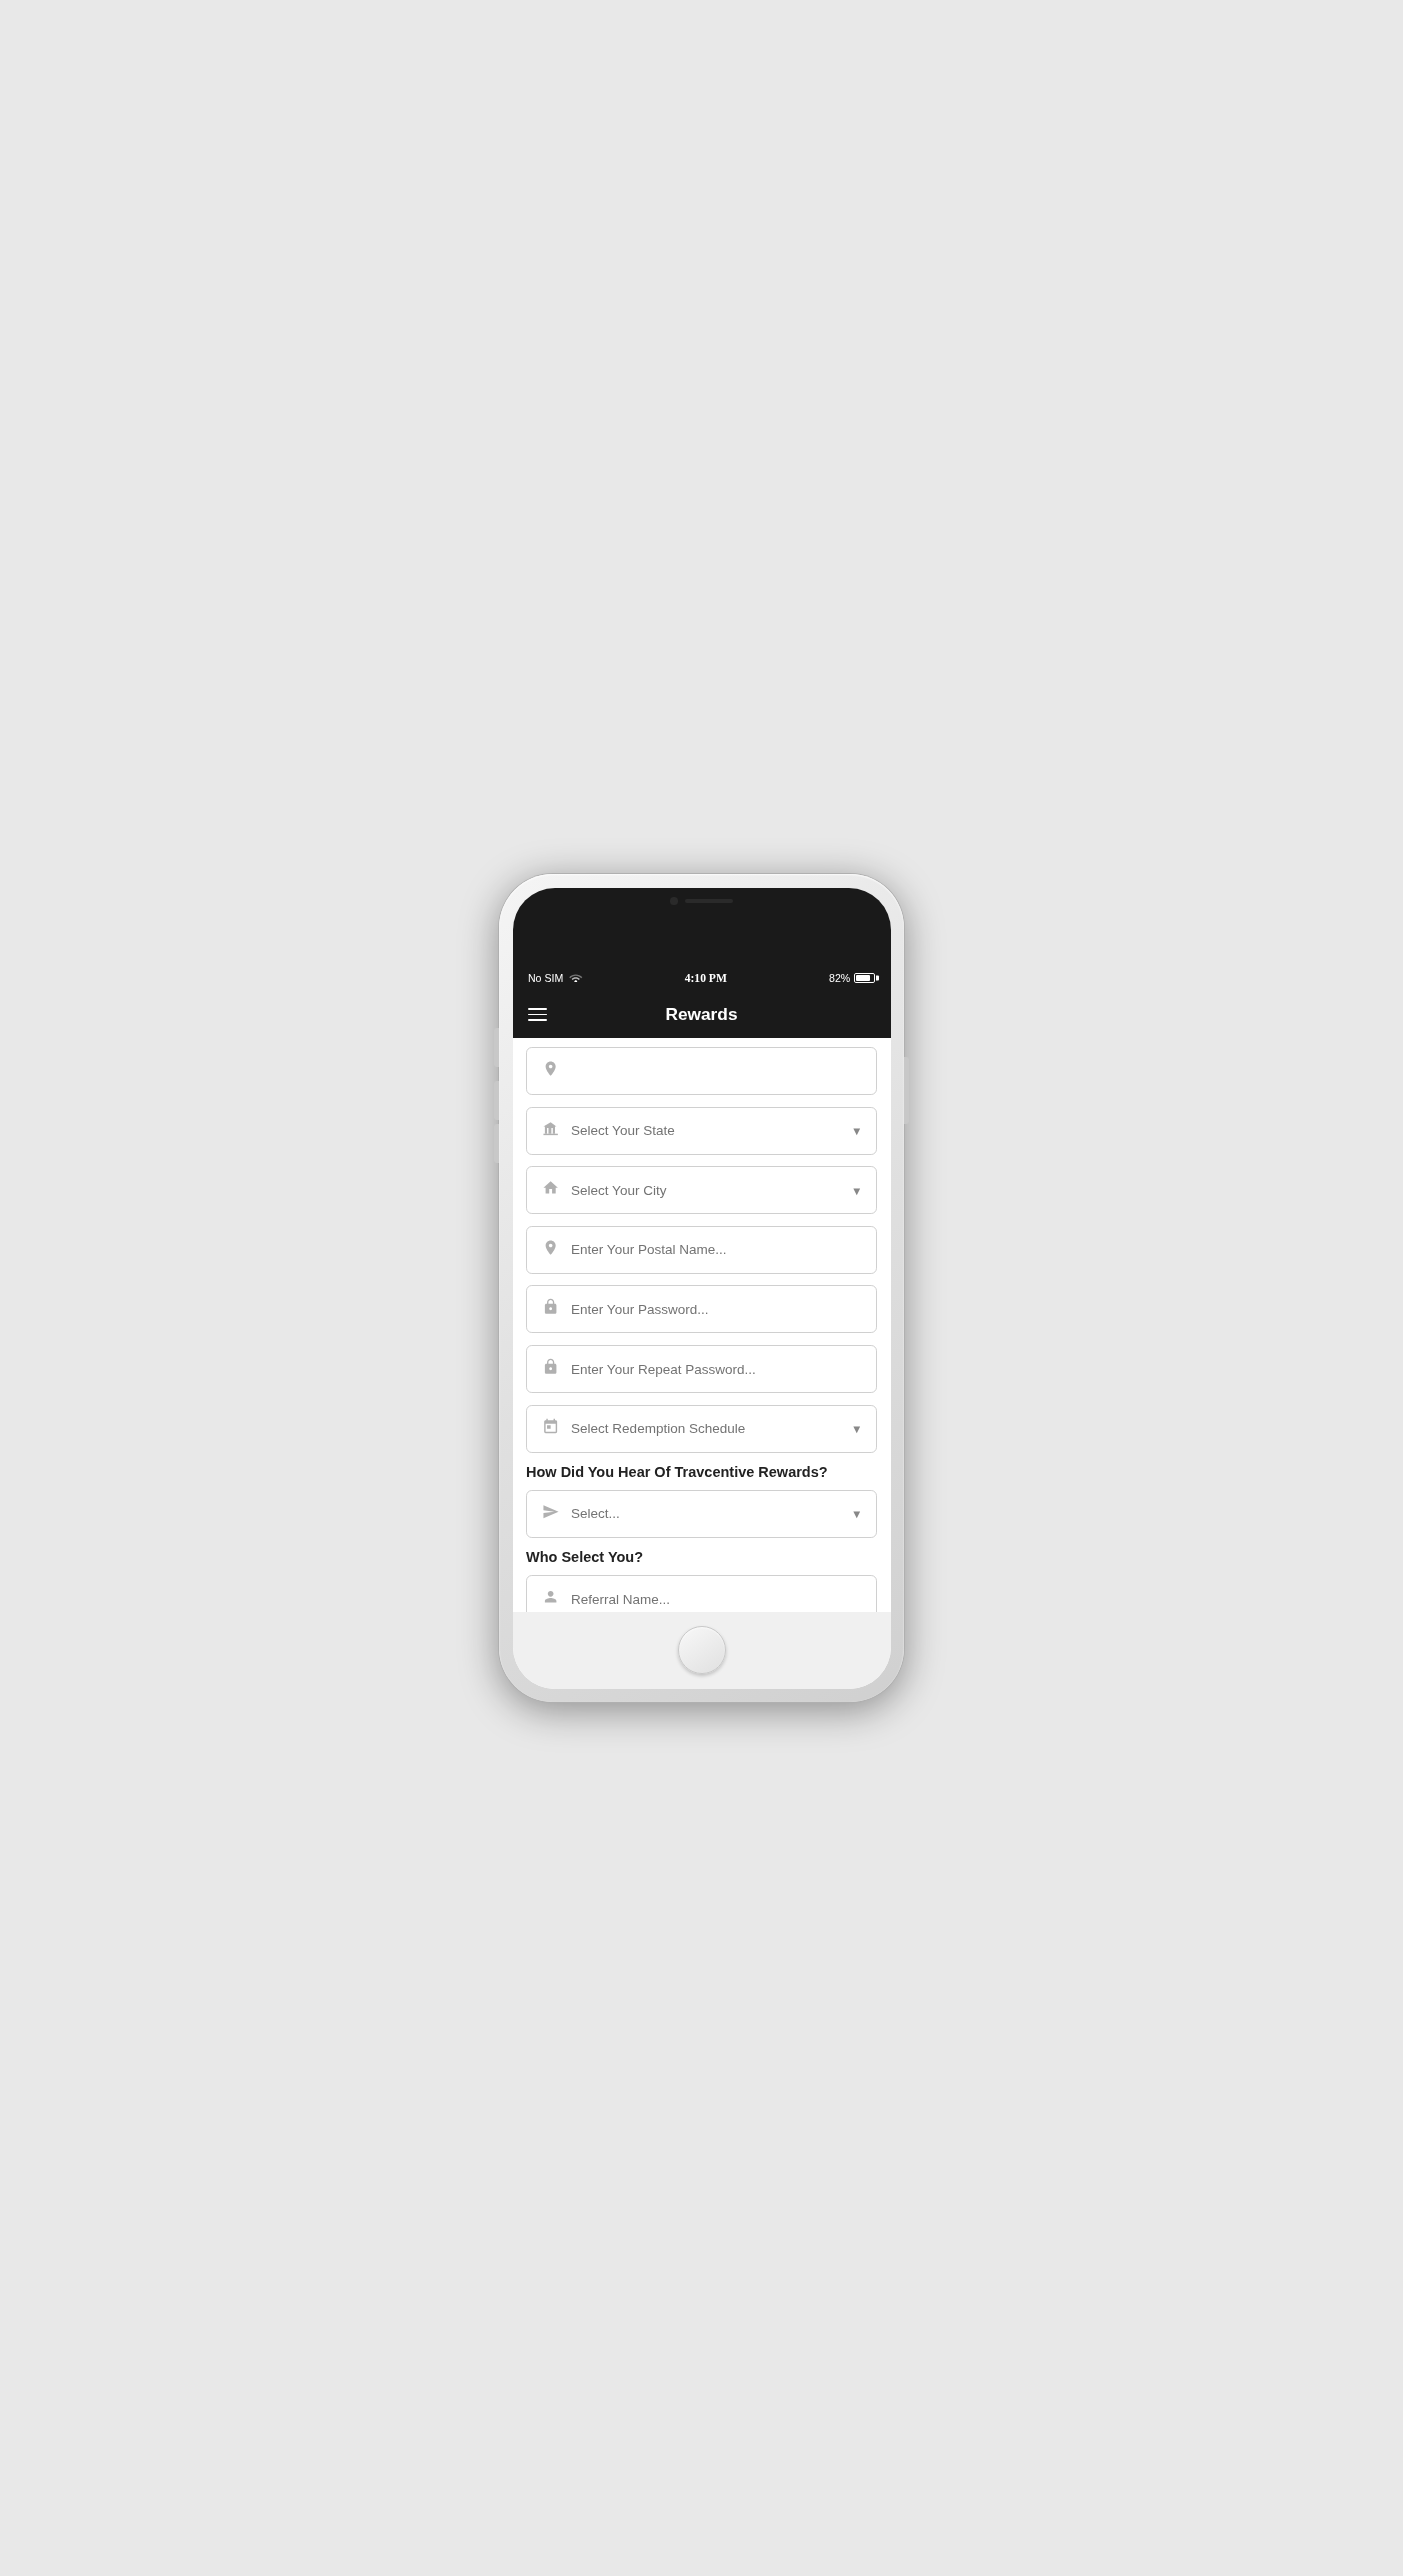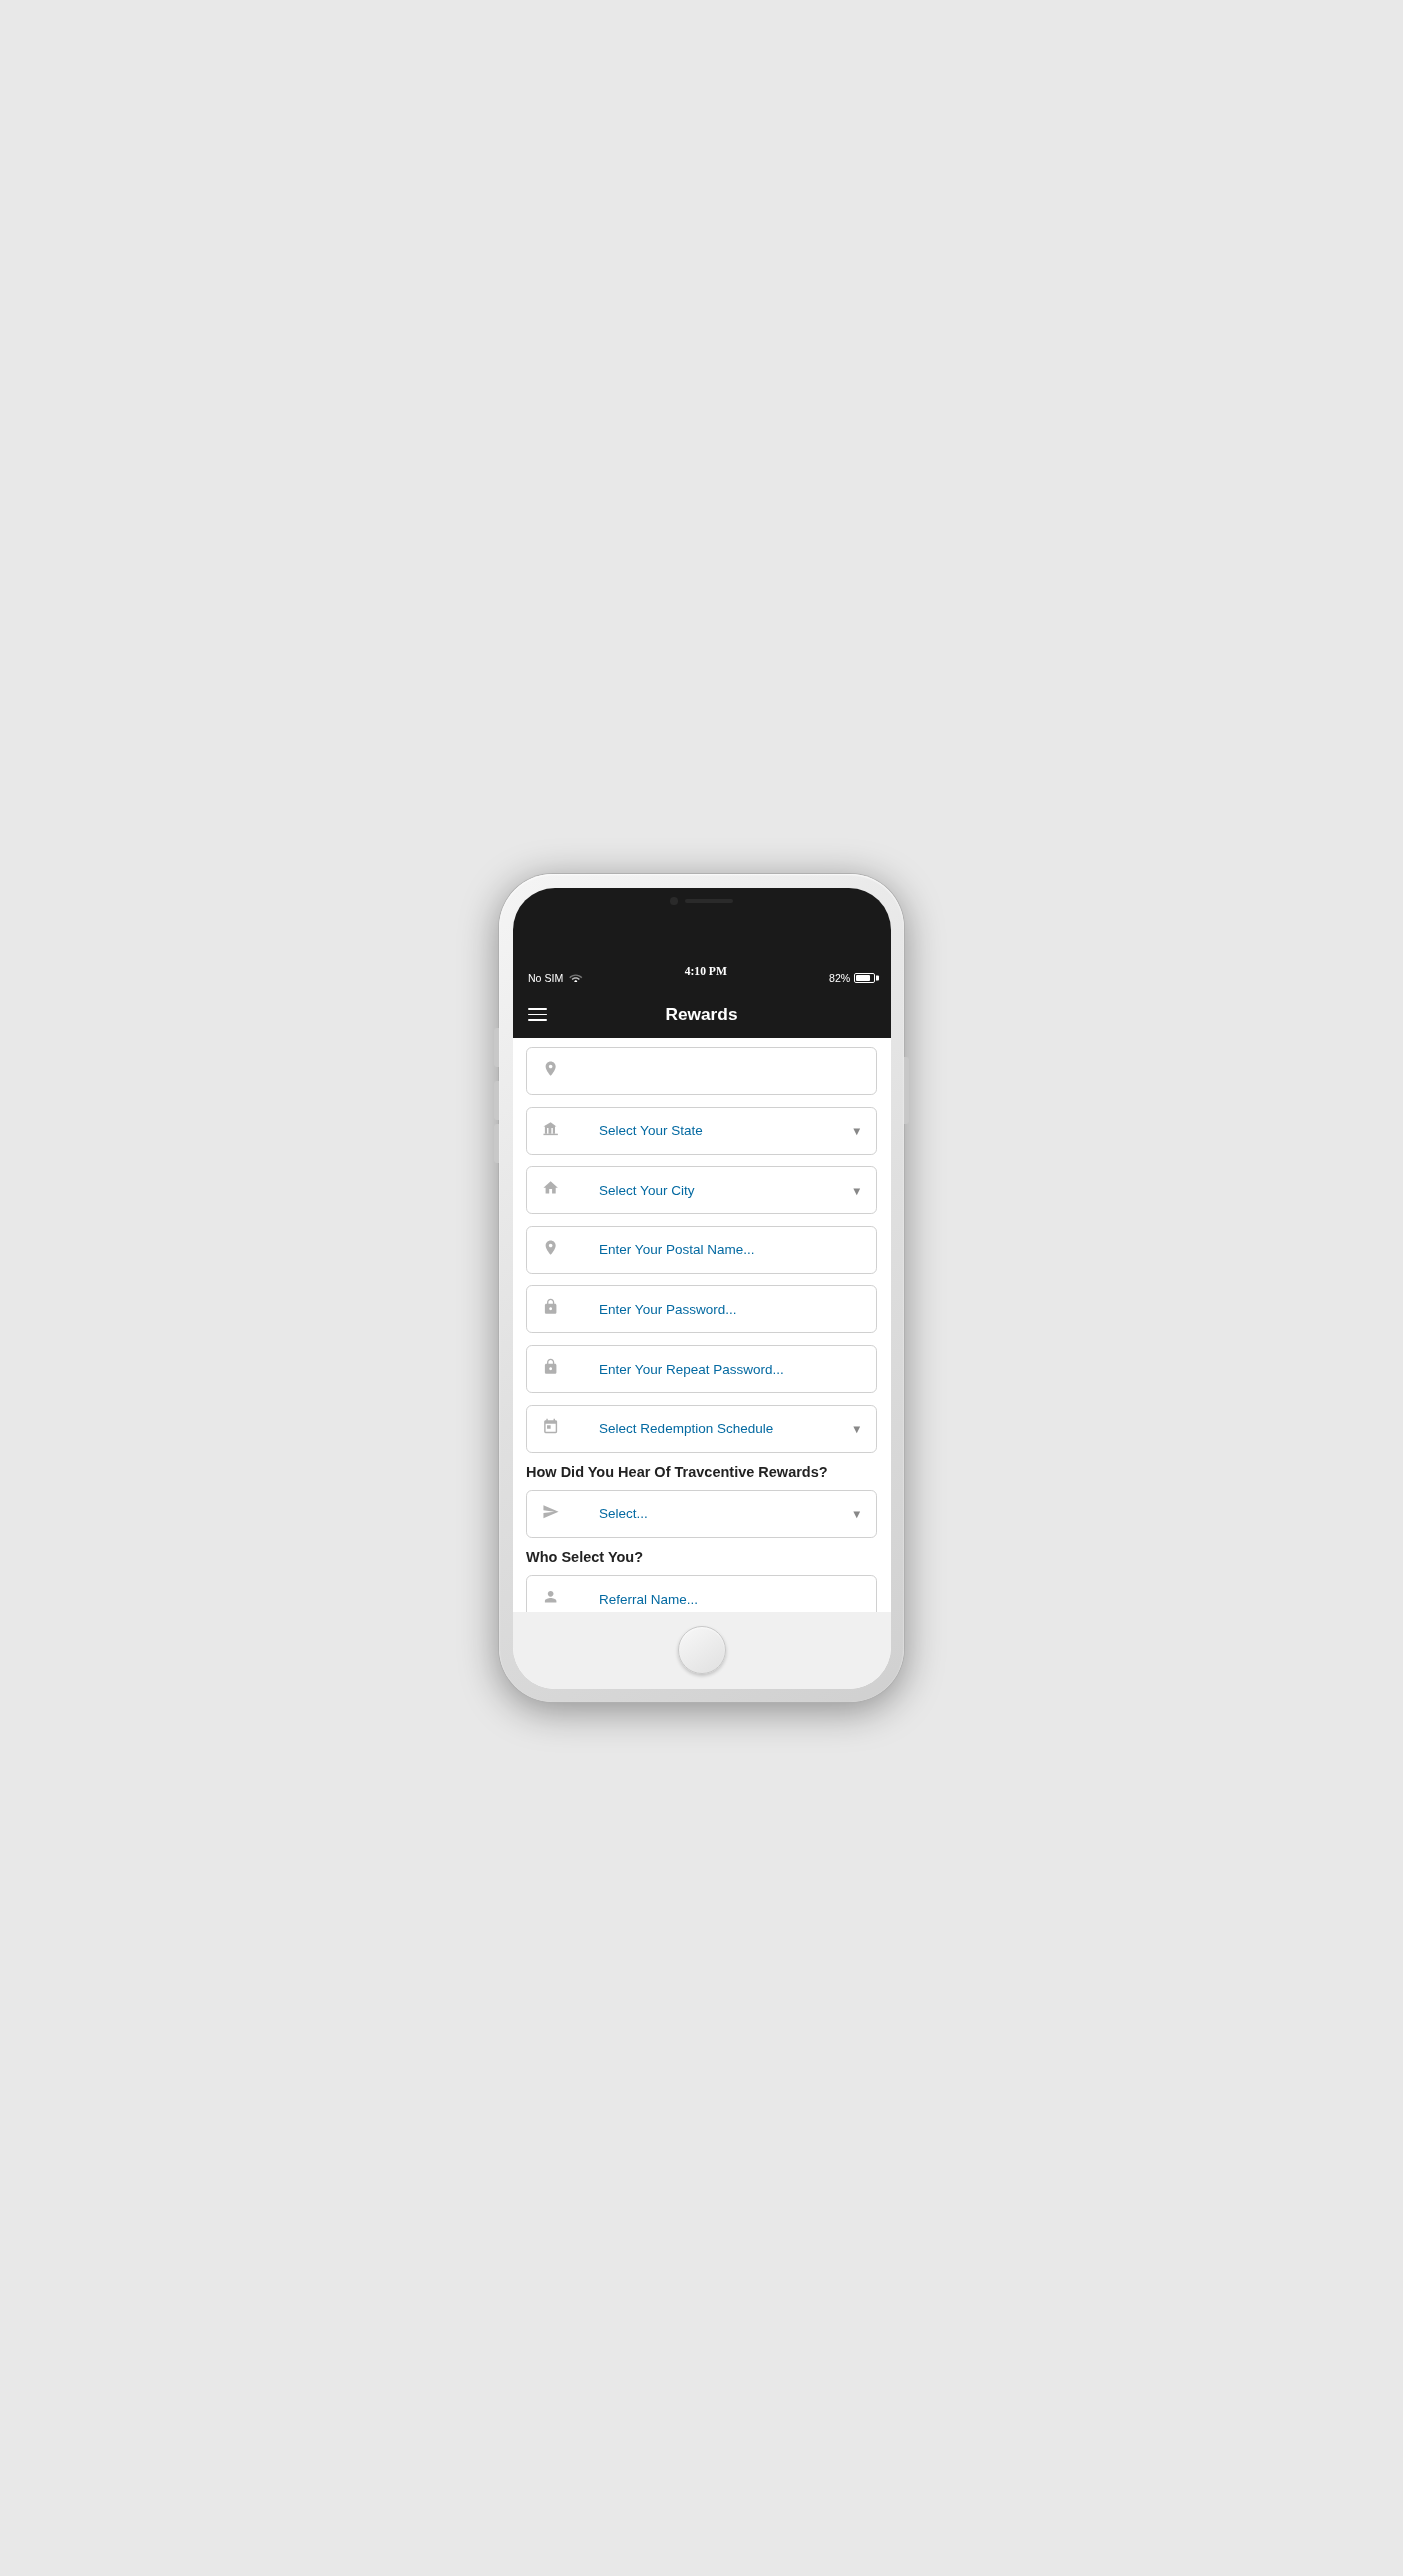--- a/index.html
+++ b/index.html
@@ -91,20 +91,21 @@
       height: 4.8px;
       background: #2a2a2a;
       border-radius: 2.9px;
     }
 
     
     .status-bar {
       background: #1a1a1a;
       height: 27px;
       display: flex;
+      align-items: center;
       justify-content: space-between;
       padding: 0 15.4px;
       flex-shrink: 0;
     }
 
     .status-left {
       display: flex;
       align-items: center;
       gap: 5.8px;
     }
@@ -229,24 +230,23 @@
     .field-icon {
       color: #b0b0b0;
       font-size: 17.3px;
       margin-right: 9.6px;
       flex-shrink: 0;
       width: 21px;
       text-align: center;
     }
 
     .field-placeholder {
-      color: #0369a1;
+      color: #737373;
       font-size: 13.5px;
       flex: 1;
-      margin-left: 28px;
     }
 
     .dropdown-arrow {
       color: #888888;
       font-size: 11.6px;
       margin-left: auto;
     }
 
     .section-label {
       font-size: 14.5px;

